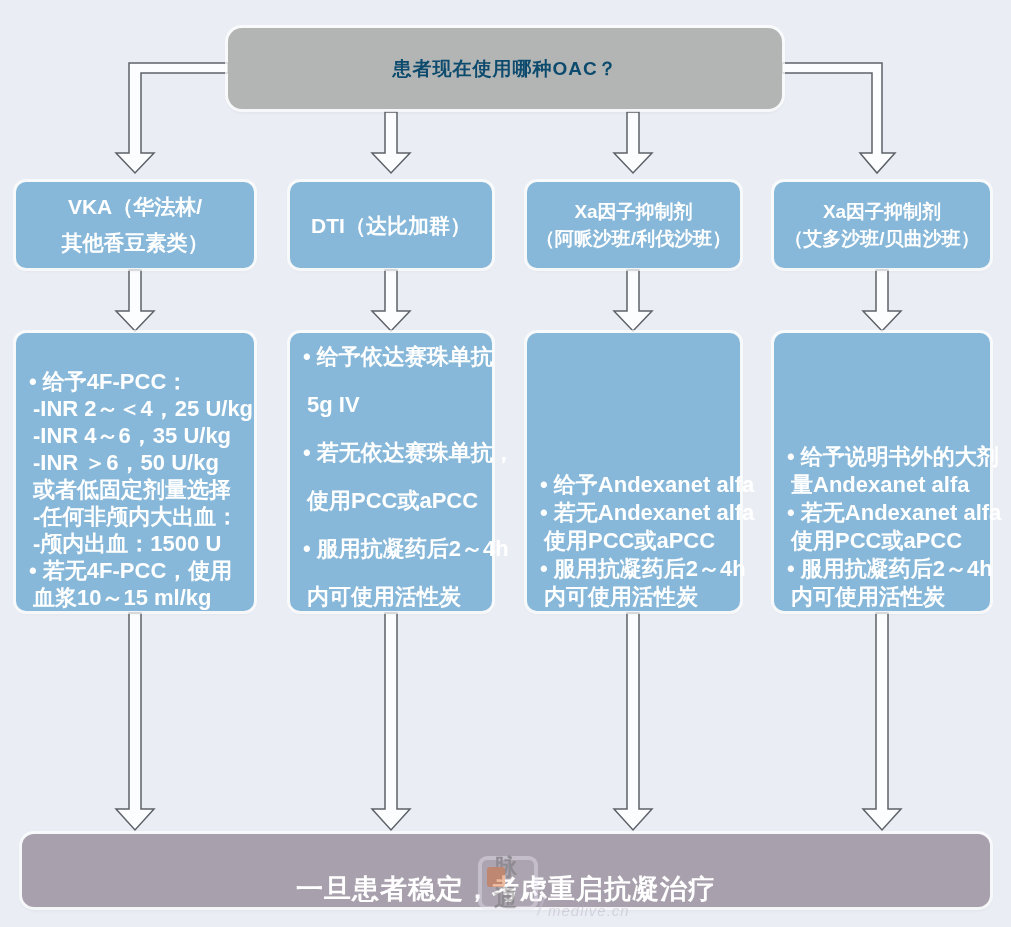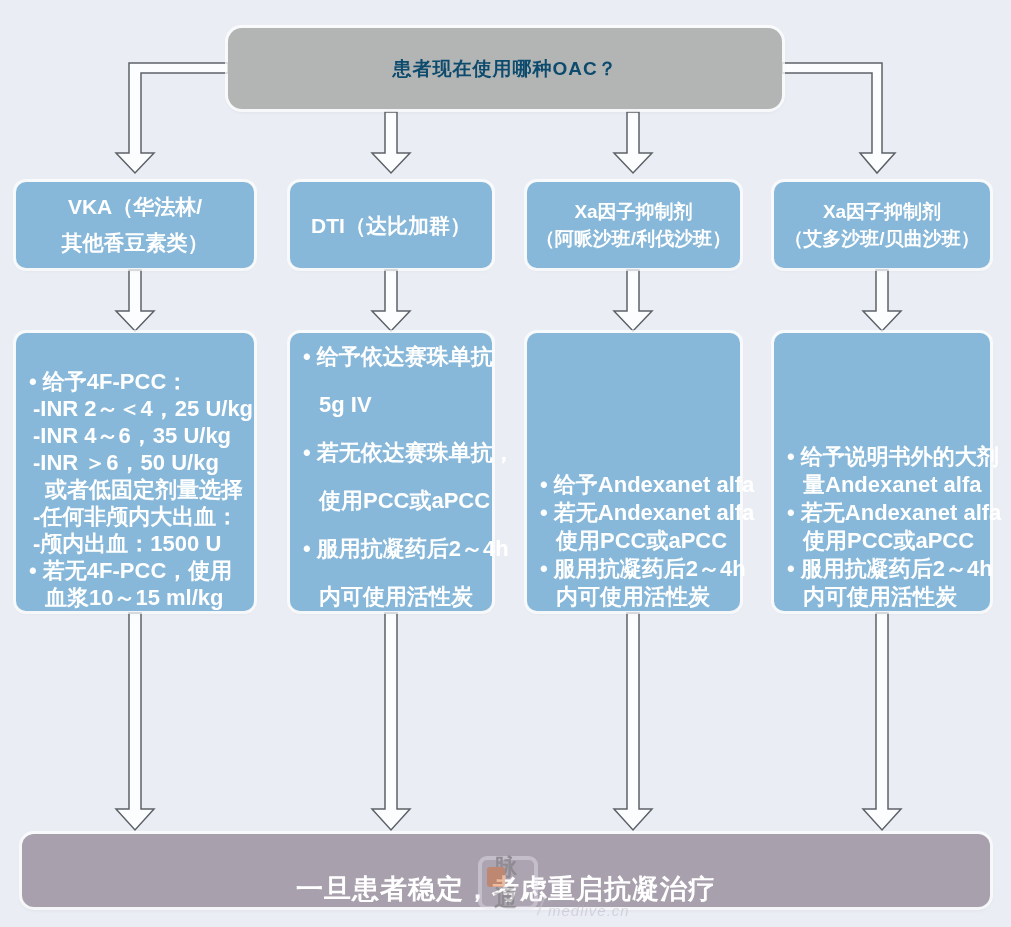--- a/index.html
+++ b/index.html
@@ -39,21 +39,21 @@
     display:flex; flex-direction:column; justify-content:flex-end;
     color:#fff; font-weight:bold; font-size:22px;
   }
   .det1 { left:16px;  width:238px; }
   .det2 { left:290px; width:202px;gap:20px; }
   .det3 { left:527px; width:213px; }
   .det4 { left:774px; width:216px; }
   .det1 .ln { line-height:27px; }
   .ln { line-height:28px; padding-left:13px; padding-right:4px; white-space:nowrap; }
   .ln.d { padding-left:17px; }
-  .ln.c { padding-left:29px; }
+  .ln.c { padding-left:17px; }
 
   .footerbar {
     position:absolute; left:22px; top:834px; width:968px; height:73px; z-index:2;
     background:#a8a0ac; border-radius:12px;
     box-shadow: 0 0 0 3px rgba(255,255,255,0.7), 0 2px 5px rgba(0,0,0,0.10);
     display:flex; align-items:flex-end; justify-content:center;
   }
   .footerbar .t { color:#fff; font-size:27px; font-weight:bold; letter-spacing:1px; }
 
   .wm { position:absolute; left:478px; top:856px; z-index:5; opacity:0.45; width:170px; height:68px; }

